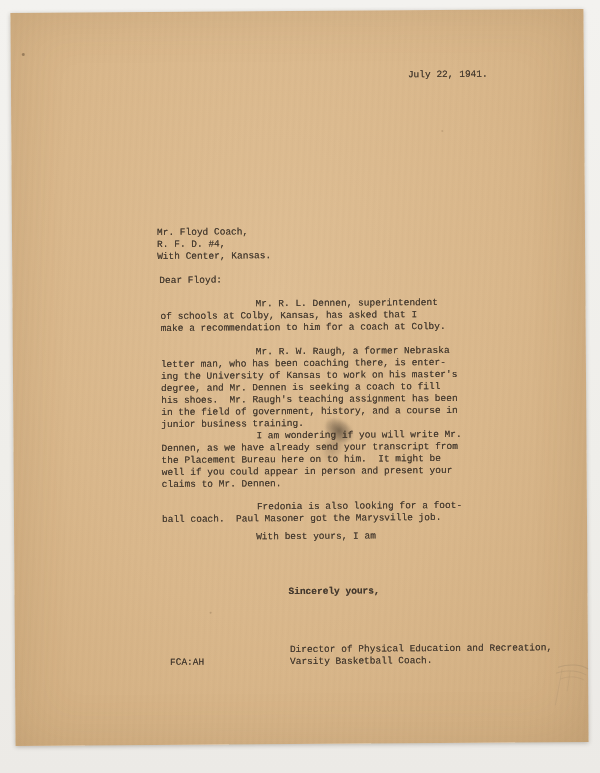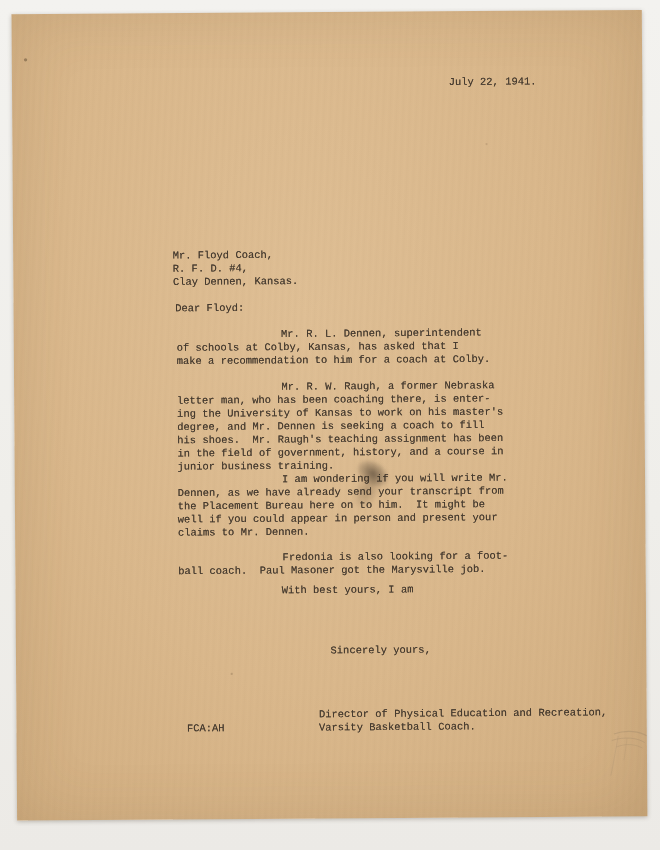--- a/index.html
+++ b/index.html
@@ -84,21 +84,21 @@
   <div class="paper">
     <div class="content">
 
       <div class="block" style="left:397px; top:59px;">
         <div class="tline">July 22, 1941.</div>
       </div>
 
       <div class="block" style="left:145px; top:215px;">
         <div class="tline">Mr. Floyd Coach,</div>
         <div class="tline">R. F. D. #4,</div>
-        <div class="tline">Clay Dennen, Kansas.</div>
+        <div class="tline">With Center, Kansas.</div>
       </div>
 
       <div class="block" style="left:147px; top:263px;">
         <div class="tline">Dear Floyd:</div>
       </div>
 
       <div class="block" style="left:148px; top:287px;">
         <div class="tline indent">Mr. R. L. Dennen, superintendent</div>
         <div class="tline">of schools at Colby, Kansas, has asked that I</div>
         <div class="tline">make a recommendation to him for a coach at Colby.</div>
@@ -124,21 +124,21 @@
 
       <div class="block" style="left:148px; top:490px;">
         <div class="tline indent">Fredonia is also looking for a foot-</div>
         <div class="tline">ball coach.  Paul Masoner got the Marysville job.</div>
       </div>
 
       <div class="block" style="left:242px; top:520px;">
         <div class="tline">With best yours, I am</div>
       </div>
 
-      <div class="block" style="left:286px; top:575px;">
+      <div class="block" style="left:274px; top:575px;font-weight:bold;">
         <div class="tline">Sincerely yours,</div>
       </div>
 
       <div class="block" style="left:275px; top:633px;">
         <div class="tline">Director of Physical Education and Recreation,</div>
         <div class="tline">Varsity Basketball Coach.</div>
       </div>
 
       <div class="block" style="left:155px; top:645px;">
         <div class="tline">FCA:AH</div>

